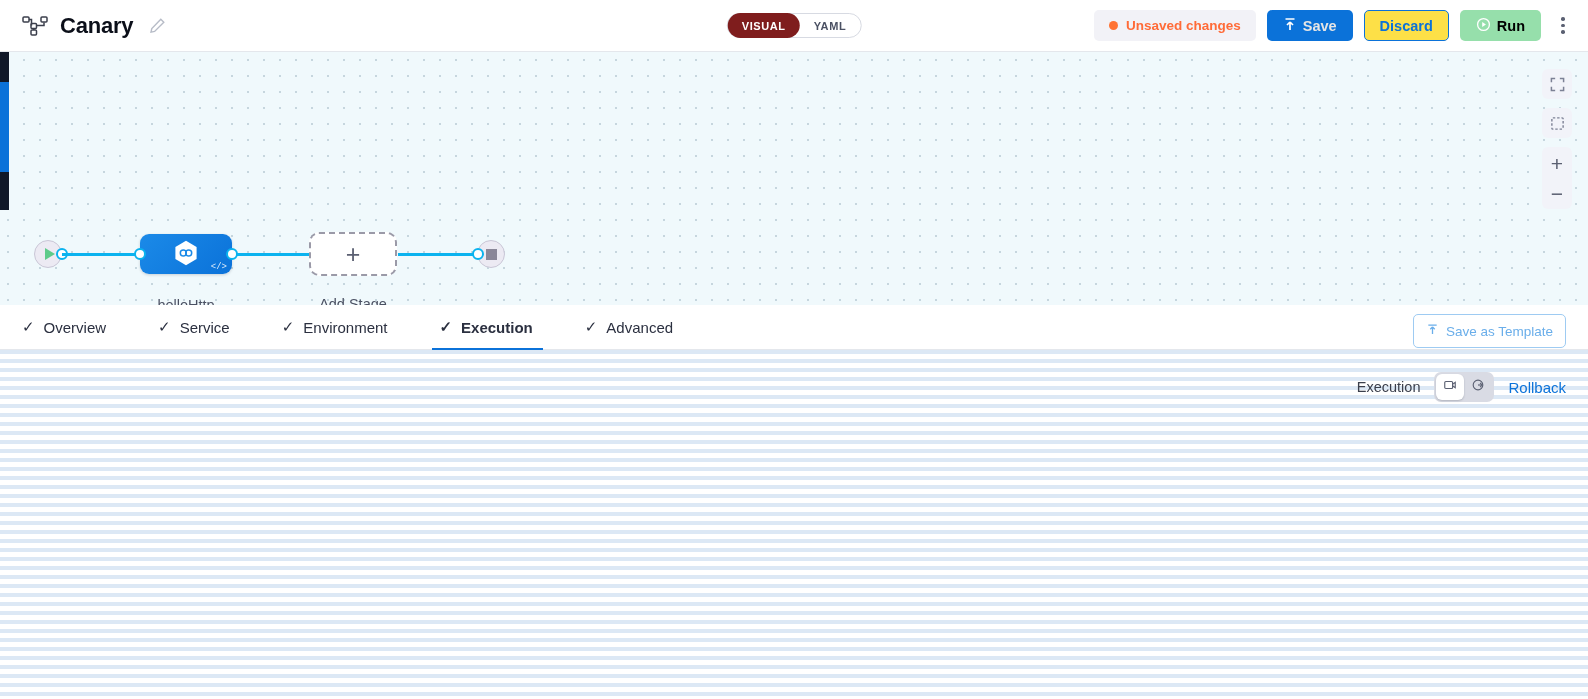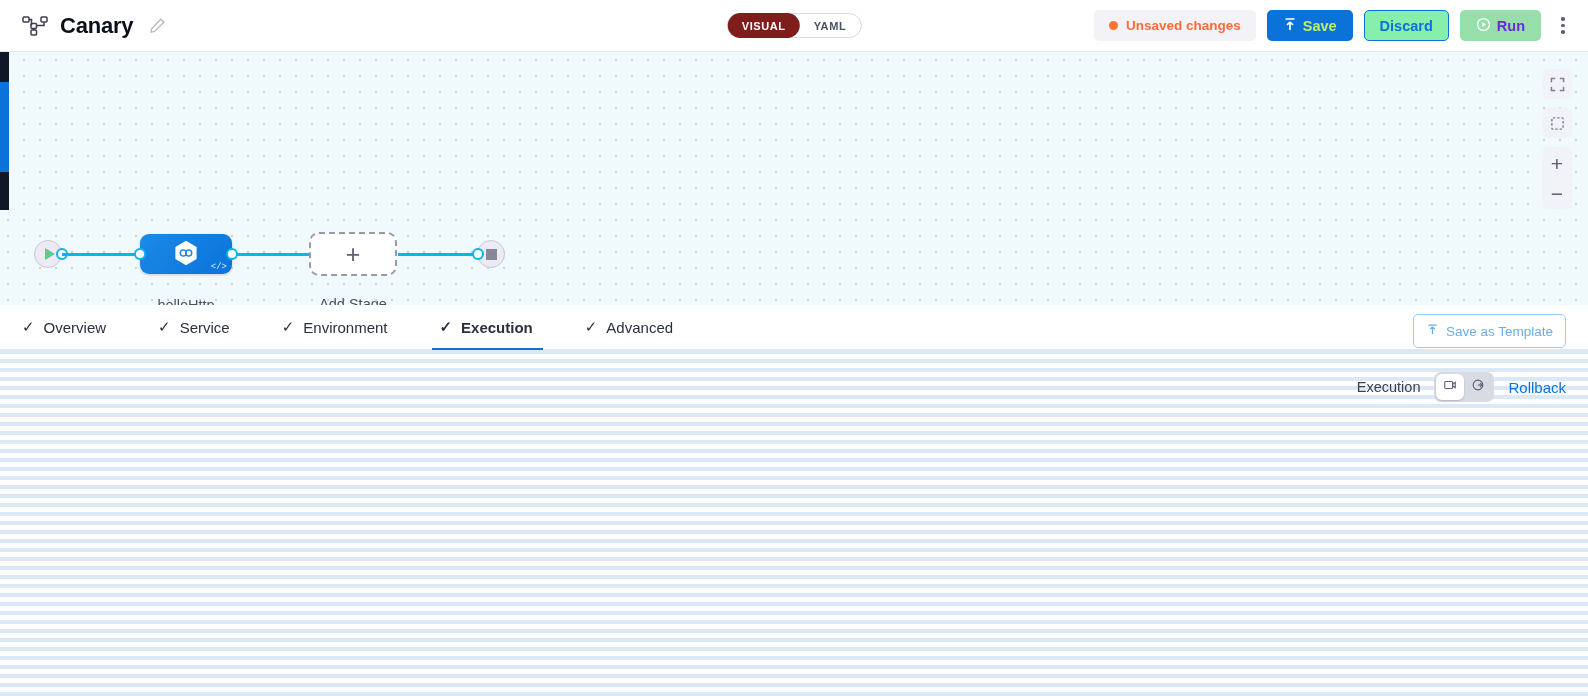--- a/index.html
+++ b/index.html
@@ -55,23 +55,23 @@
     color: #ff6b38; font-size: 13.5px; font-weight: bold;
   }
   .unsaved .dot {
     width: 9px; height: 9px; border-radius: 50%; background: #ff7334;
   }
   .btn {
     height: 31px; border-radius: 5px; display: flex; align-items: center;
     gap: 6px; padding: 0 15px; font-size: 14.5px; font-weight: bold;
     cursor: pointer; border: 1px solid transparent; white-space: nowrap;
   }
-  .btn-save { background: #0b72d9; color: #bef264; }
-  .btn-discard { background: #86efac; color: #0b72d9; border-color: #0b72d9; }
-  .btn-run { background: #96dfab; color: #6d28d9; }
+  .btn-save { background: #0b72d9; color: #e5e5e5; }
+  .btn-discard { background: #fde047; color: #0b72d9; border-color: #0b72d9; }
+  .btn-run { background: #96dfab; color: #000000; }
   .kebab {
     width: 22px; height: 28px; display: flex; flex-direction: column;
     align-items: center; justify-content: center; gap: 3px; cursor: pointer;
   }
   .kebab span { width: 3.5px; height: 3.5px; border-radius: 50%; background: #5b6072; }
 
   
   .canvas-top {
     position: relative; height: 253px;
     background-color: #f0f9fc;

